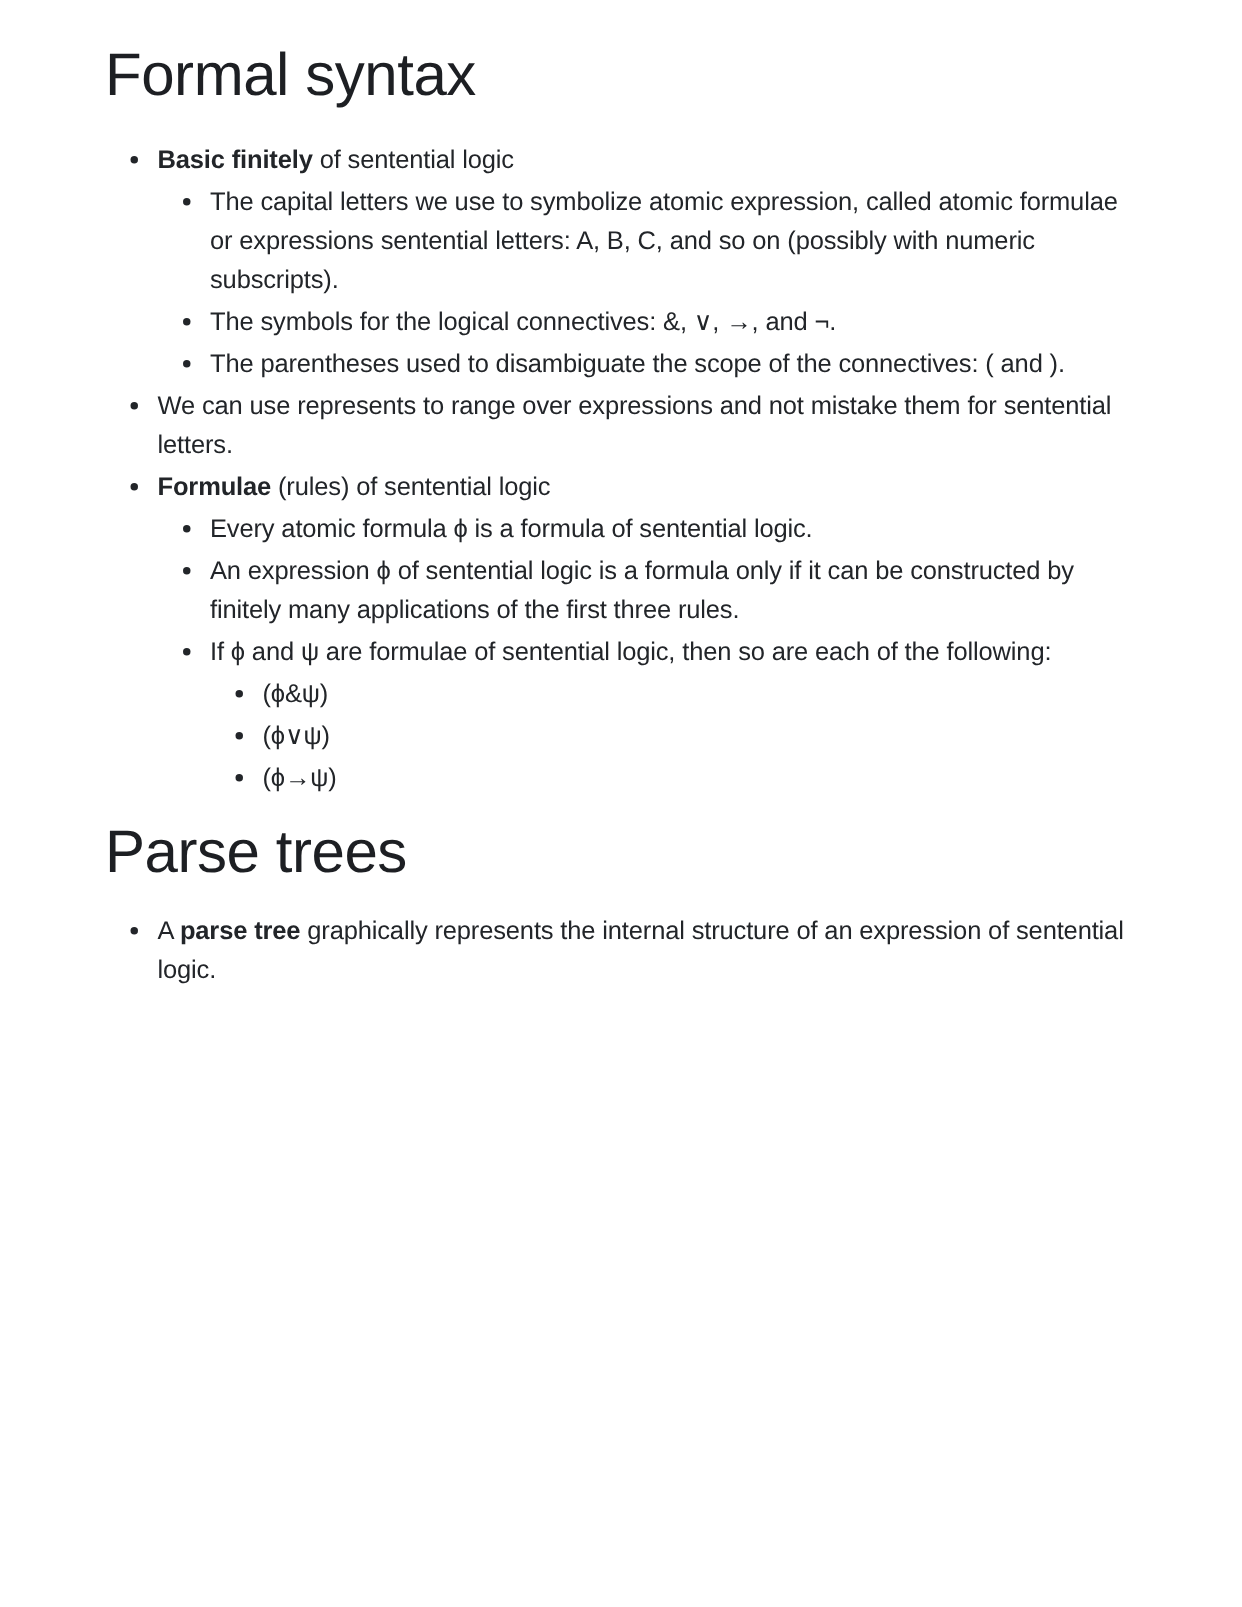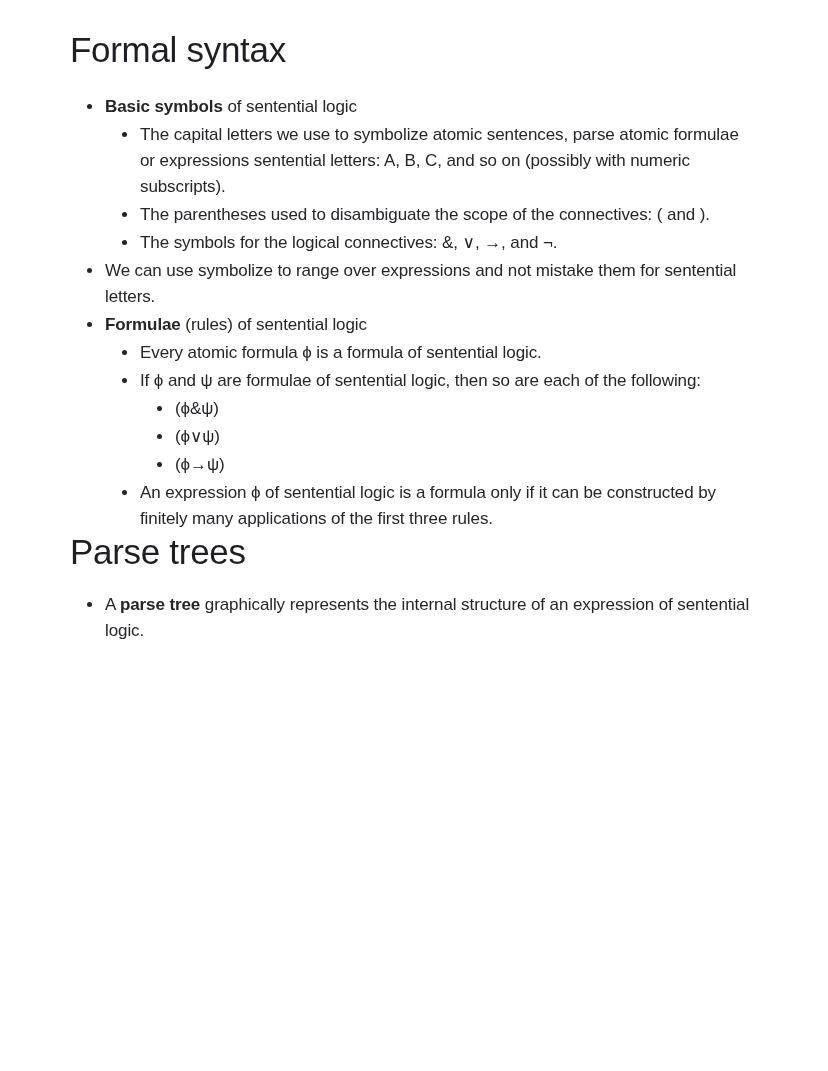--- a/index.html
+++ b/index.html
@@ -12,28 +12,29 @@
     width: 828px;
     height: 1071px;
     box-sizing: border-box;
     padding: 30px 70px 0 70px;
     background: #ffffff;
     color: #222529;
     font-family: "Liberation Sans", "DejaVu Sans", sans-serif;
     overflow: hidden;
   }
   .h2 {
-    font-size: 35px;
+    font-size: 40px;
     line-height: 40px;
     font-weight: 500;
     letter-spacing: -0.3px;
     margin: 0 0 24px 0;
     color: #1d1f23;
   }
   .h2.second {
+    margin-top: 16px;
     margin-bottom: 20px;
   }
   ul.doc, ul.doc ul {
     list-style: none;
     margin: 0;
     padding: 0;
   }
   ul.doc li {
     position: relative;
     padding-left: 35px;
@@ -58,39 +59,39 @@
   .i { }
 </style>
 </head>
 <body>
 
 <div class="page">
 
   <h2 class="h2">Formal syntax</h2>
 
   <ul class="doc">
-    <li><span class="bullet"></span><span class="b">Basic symbols</span><span> of sentential logic</span>
+    <li><span class="bullet"></span><span class="b">Basic finitely</span><span> of sentential logic</span>
       <ul>
-        <li><span class="bullet"></span><span>The </span><span class="i">capital letters</span><span> we use to symbolize atomic sentences, parse </span><span class="i">atomic formulae</span><span> or expressions </span><span class="i">sentential letters</span><span>: A, B, C, and so on (possibly with numeric subscripts).</span></li>
+        <li><span class="bullet"></span><span>The </span><span class="i">capital letters</span><span> we use to symbolize atomic expression, called </span><span class="i">atomic formulae</span><span> or expressions </span><span class="i">sentential letters</span><span>: A, B, C, and so on (possibly with numeric subscripts).</span></li>
+        <li><span class="bullet"></span><span>The </span><span class="i">symbols</span><span> for the logical connectives: &amp;, ∨, →, and ¬.</span></li>
         <li><span class="bullet"></span><span>The </span><span class="i">parentheses</span><span> used to disambiguate the scope of the connectives: ( and ).</span></li>
-        <li><span class="bullet"></span><span>The </span><span class="i">symbols</span><span> for the logical connectives: &amp;, ∨, →, and ¬.</span></li>
       </ul>
     </li>
-    <li><span class="bullet"></span><span>We can use </span><span class="i">symbolize</span><span> to range over expressions and not mistake them for sentential letters.</span></li>
+    <li><span class="bullet"></span><span>We can use </span><span class="i">represents</span><span> to range over expressions and not mistake them for sentential letters.</span></li>
     <li><span class="bullet"></span><span class="b">Formulae</span><span> (rules) of sentential logic</span>
       <ul>
         <li><span class="bullet"></span><span>Every atomic formula ϕ is a formula of sentential logic.</span></li>
+        <li><span class="bullet"></span><span>An expression ϕ of sentential logic is a formula only if it can be constructed by finitely many applications of the first three rules.</span></li>
         <li><span class="bullet"></span><span>If ϕ and ψ are formulae of sentential logic, then so are each of the following:</span>
           <ul>
             <li><span class="bullet"></span><span>(ϕ&amp;ψ)</span></li>
             <li><span class="bullet"></span><span>(ϕ∨ψ)</span></li>
             <li><span class="bullet"></span><span>(ϕ→ψ)</span></li>
           </ul>
         </li>
-        <li><span class="bullet"></span><span>An expression ϕ of sentential logic is a formula only if it can be constructed by finitely many applications of the first three rules.</span></li>
       </ul>
     </li>
   </ul>
 
   <h2 class="h2 second">Parse trees</h2>
 
   <ul class="doc">
     <li><span class="bullet"></span><span>A </span><span class="b">parse tree</span><span> graphically represents the internal structure of an expression of sentential logic.</span></li>
   </ul>
 

